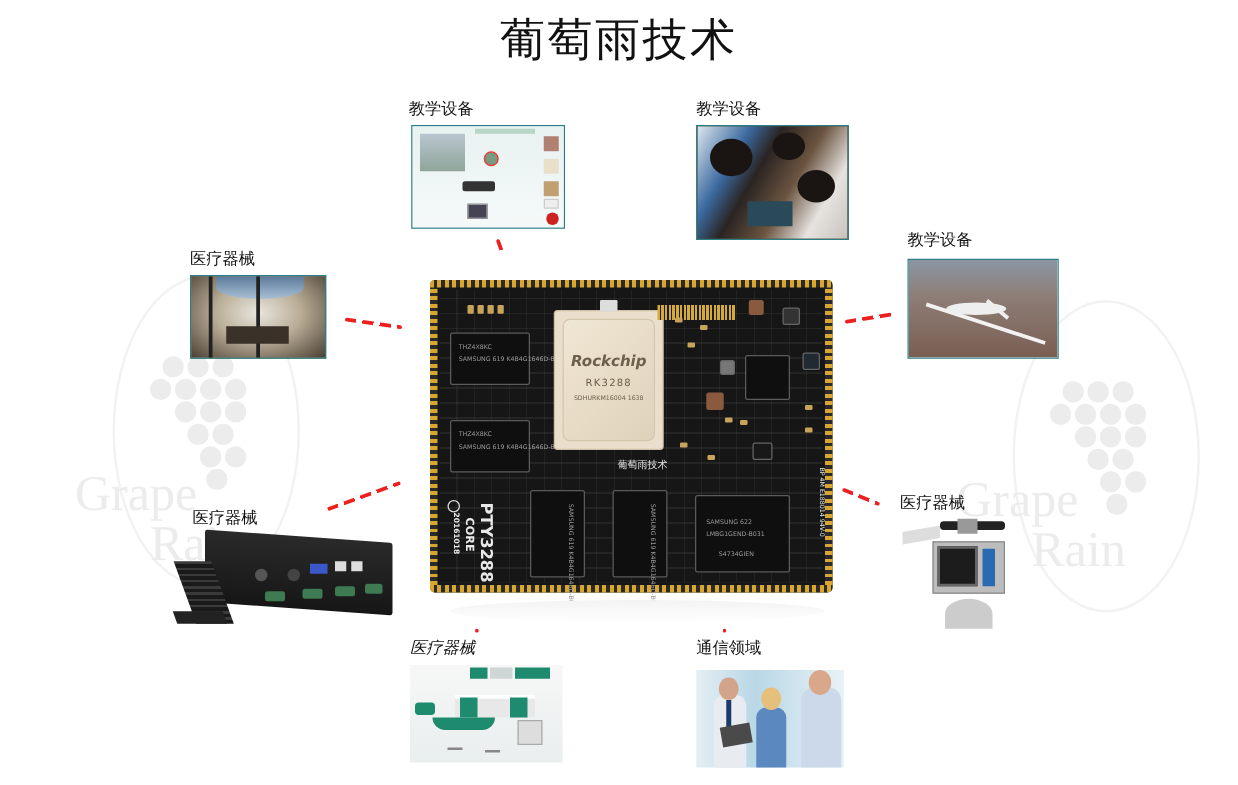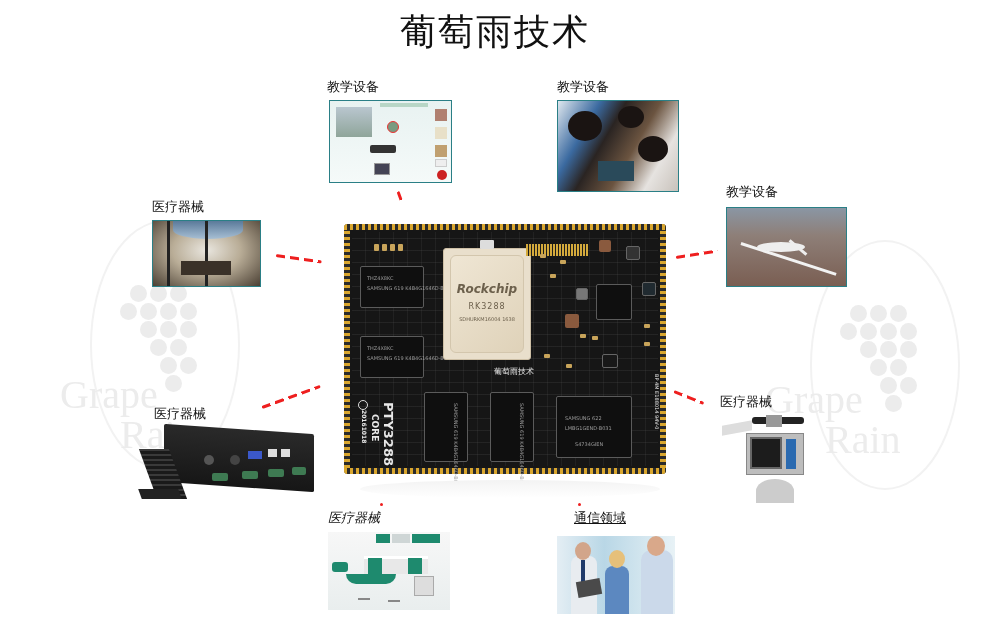--- a/index.html
+++ b/index.html
@@ -300,21 +300,21 @@
     <div style="position:absolute; left:80px; top:26px; width:14px; height:16px; background:#1e8a6e;"></div>
     <div style="position:absolute; left:4px; top:30px; width:16px; height:10px; background:#1e8a6e; border-radius:3px;"></div>
     <div style="position:absolute; left:18px; top:42px; width:50px; height:10px; background:#1e8a6e; border-radius:0 0 20px 20px;"></div>
     <div style="position:absolute; left:86px; top:44px; width:20px; height:20px; background:#ddd; border:1px solid #aaa;"></div>
     <div style="position:absolute; left:30px; top:66px; width:12px; height:2px; background:#888;"></div>
     <div style="position:absolute; left:60px; top:68px; width:12px; height:2px; background:#888;"></div>
   </div>
 </div>
 
 <div class="app-card" style="left:557px; top:509px;">
-  <div class="app-label" style="left:17px; top:0;text-decoration:underline;">通信领域</div>
+  <div class="app-label" style="left:0; top:0;">通信领域</div>
   <div style="position:absolute; left:0; top:27px; width:118px; height:78px; background:linear-gradient(90deg,#e4eef4,#b9d7e6 40%,#e8f2f6);">
     <div style="position:absolute; left:14px; top:20px; width:26px; height:58px; background:#e8ecf0; border-radius:8px 8px 0 0;"></div>
     <div style="position:absolute; left:18px; top:6px; width:16px; height:18px; background:#d2a58a; border-radius:50%;"></div>
     <div style="position:absolute; left:24px; top:24px; width:4px; height:26px; background:#1f3a6a;"></div>
     <div style="position:absolute; left:20px; top:44px; width:24px; height:16px; background:#4a4a4a; transform:rotate(-10deg);"></div>
     <div style="position:absolute; left:48px; top:30px; width:24px; height:48px; background:#5c88c0; border-radius:8px 8px 0 0;"></div>
     <div style="position:absolute; left:52px; top:14px; width:16px; height:18px; background:#e6c07a; border-radius:50%;"></div>
     <div style="position:absolute; left:84px; top:14px; width:32px; height:64px; background:#cbd9ea; border-radius:10px 10px 0 0;"></div>
     <div style="position:absolute; left:90px; top:0; width:18px; height:20px; background:#d9a88a; border-radius:50%;"></div>
   </div>

